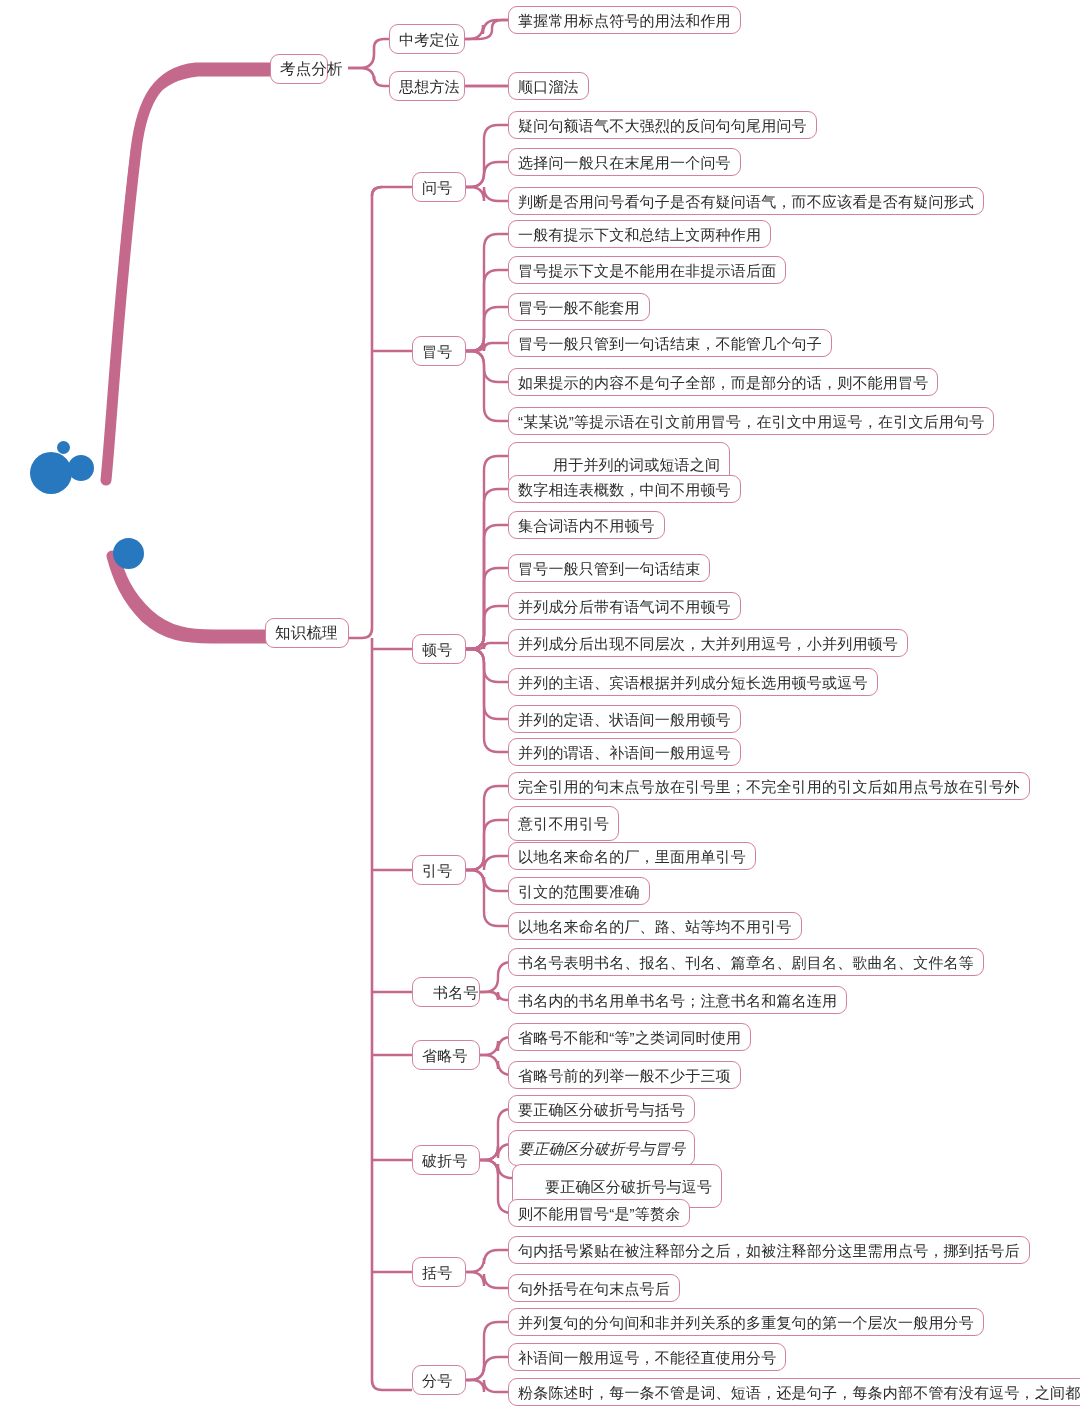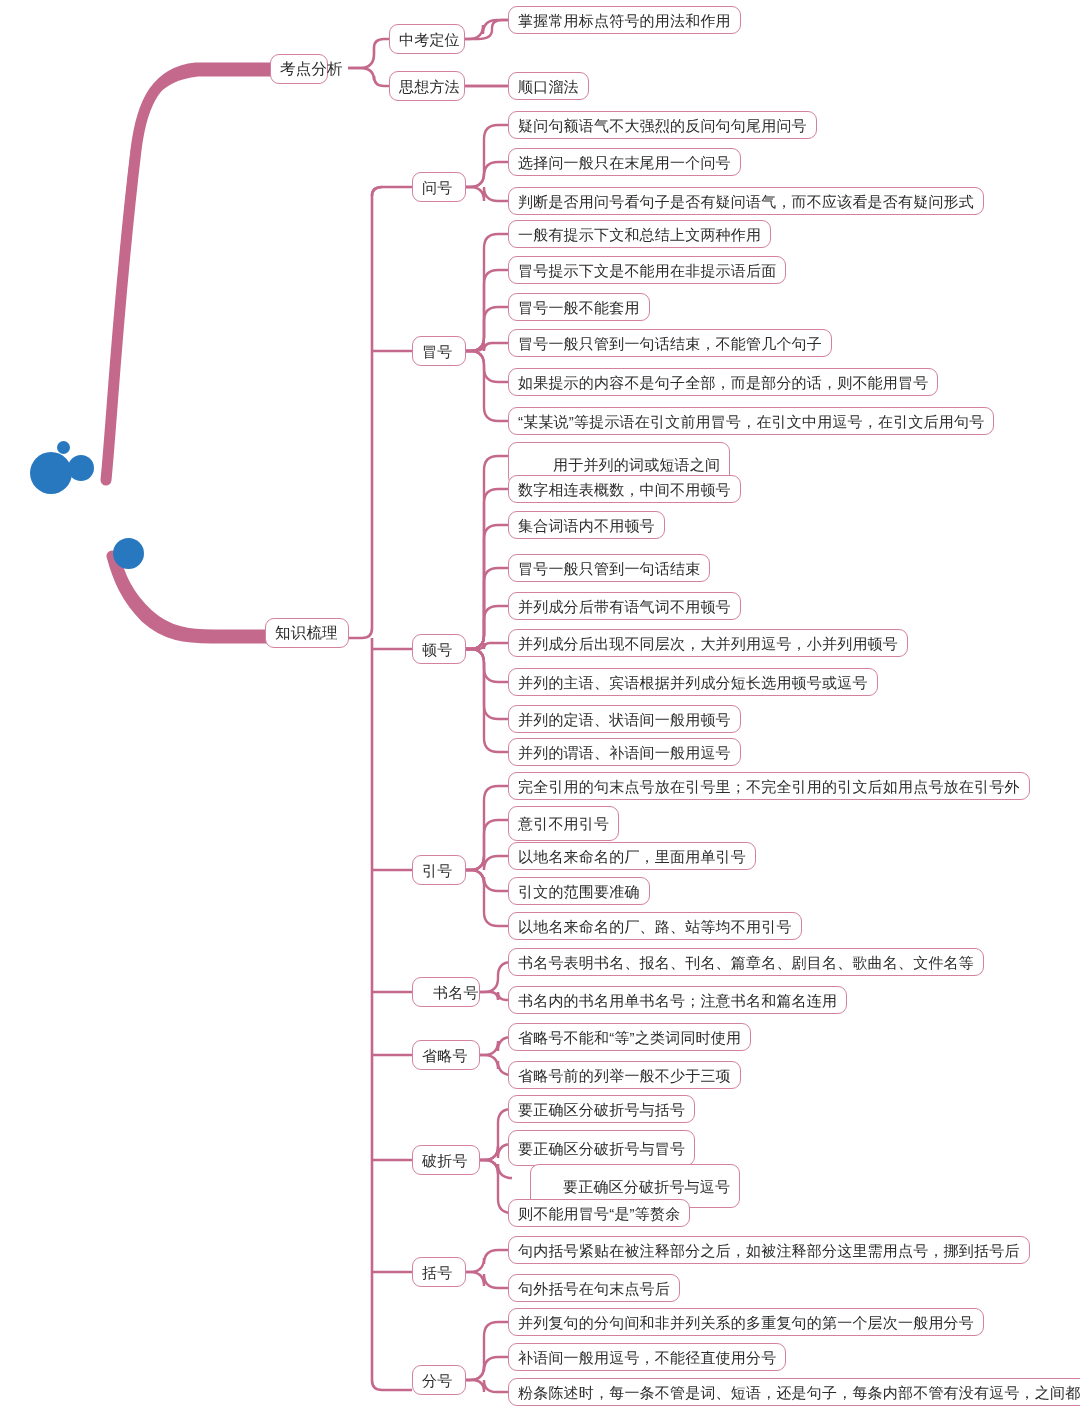--- a/index.html
+++ b/index.html
@@ -265,24 +265,24 @@
       </div>
       <div class="node leaf" style="left: 508px; top: 1061px; height: 28px;">
         <span>省略号前的列举一般不少于三项</span>
       </div>
       <div class="node lvl2" style="left: 412px; top: 1145px; width: 68px; height: 30px;">
         <span>破折号</span>
       </div>
       <div class="node leaf" style="left: 508px; top: 1095px; height: 28px;">
         <span>要正确区分破折号与括号</span>
       </div>
-      <div class="node leaf" style="left: 508px; top: 1130px; height: 36px;">
+      <div class="node leaf" style="left: 508px; top: 1130px; height: 36px; font-style: italic;">
         <span>要正确区分破折号与冒号</span>
       </div>
-      <div class="node leaf" style="left: 530px; top: 1164px; height: 44px; padding-left: 32px;">
+      <div class="node leaf" style="left: 512px; top: 1164px; height: 44px; padding-left: 32px;">
         <span>要正确区分破折号与逗号</span>
       </div>
       <div class="node leaf" style="left: 508px; top: 1199px; height: 28px;">
         <span>则不能用冒号“是”等赘余</span>
       </div>
       <div class="node lvl2" style="left: 412px; top: 1257px; width: 54px; height: 30px;">
         <span>括号</span>
       </div>
       <div class="node leaf" style="left: 508px; top: 1236px; height: 28px;">
         <span>句内括号紧贴在被注释部分之后，如被注释部分这里需用点号，挪到括号后</span>

